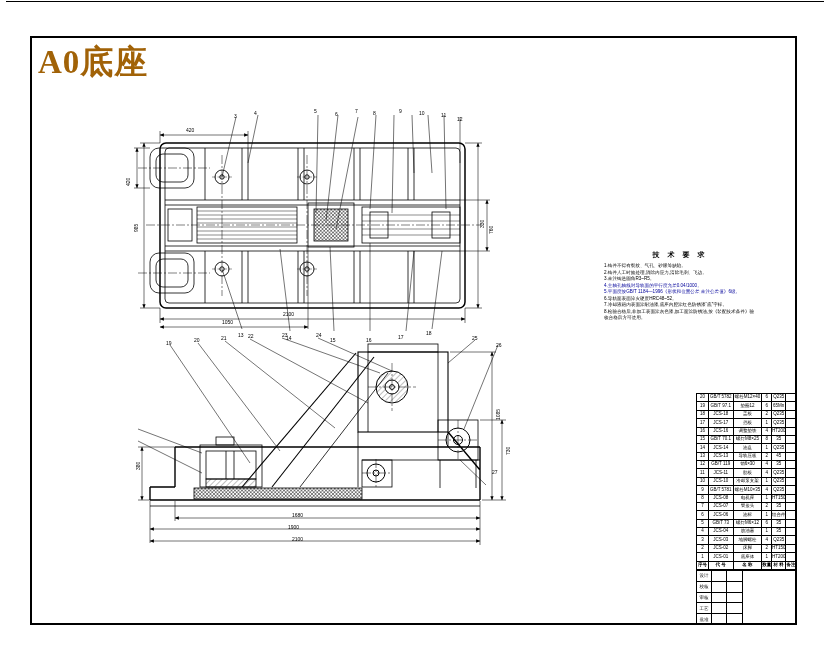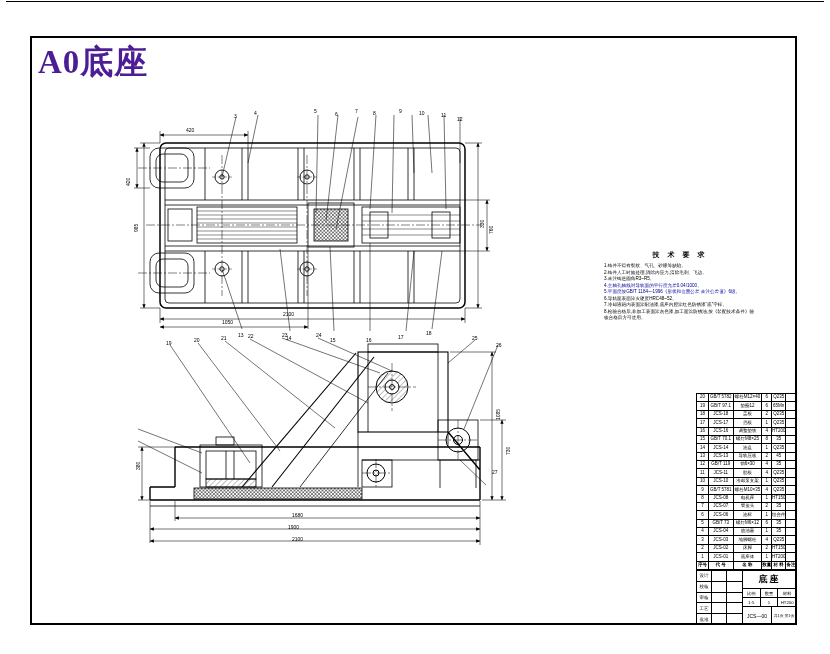--- a/index.html
+++ b/index.html
@@ -2,21 +2,21 @@
 <html><head>
 <meta charset="utf-8">
 <title>CAD Drawing</title>
 <style>
   *{box-sizing:border-box;margin:0;padding:0}
   html,body{width:830px;height:654px;background:#fff;position:relative;overflow:hidden;
             font-family:"Liberation Sans",sans-serif;color:#000}
   .edge-top{position:absolute;left:6px;top:1px;width:818px;height:1px;background:#000}
   .frame{position:absolute;left:30px;top:36px;width:767px;height:589px;border:2px solid #000}
   .main-title{position:absolute;left:38px;top:40px;font-family:"Liberation Serif",serif;
-              font-weight:700;font-size:33px;color:#4c1d95;letter-spacing:1px;white-space:nowrap}
+              font-weight:700;font-size:33px;color:#a16207;letter-spacing:1px;white-space:nowrap}
   .view{position:absolute}
   .tech{position:absolute;left:604px;top:250px;width:152px}
   .tech h3{font-size:7px;letter-spacing:3px;text-align:center;font-weight:700;margin-bottom:3px}
   .tech .tech-line{font-size:4.6px;line-height:6.5px}
   .ann{position:absolute;left:0;top:0;width:830px;height:654px;pointer-events:none}
   .tiny{position:absolute;font-size:5px;line-height:5px;white-space:nowrap;transform-origin:left top}
   .pl{position:absolute;left:696px;top:393px;width:101px;height:177px;border:1px solid #000;
       display:flex;flex-direction:column;font-size:4.5px}
   .pl-row{flex:1;display:grid;grid-template-columns:12% 25% 29% 10% 14% 10%;border-bottom:1px solid #000;min-height:0}
   .pl-row:last-child{border-bottom:none}
@@ -436,37 +436,20 @@
         <div class="tb-scell">工艺</div>
         <div class="tb-scell"></div>
         <div class="tb-scell"></div>
       </div>
       <div class="tb-srow">
         <div class="tb-scell">批准</div>
         <div class="tb-scell"></div>
         <div class="tb-scell"></div>
       </div>
     </div>
-  <div class="tb-right">
-    <div class="tb-name">底座</div>
-    <div class="tb-meta">
-      <div>比例</div>
-      <div>数量</div>
-      <div>材料</div>
-    </div>
-    <div class="tb-meta">
-      <div>1:5</div>
-      <div>1</div>
-      <div>HT200</div>
-    </div>
-    <div class="tb-no">
-      <div class="no">JCS—00</div>
-      <div class="sheet">共1张 第1张</div>
-    </div>
-  </div>
 </div>
 
 <div class="ann">
     <span class="tiny" style="left: 234px; top: 114px;">3</span>
     <span class="tiny" style="left: 254px; top: 111px;">4</span>
     <span class="tiny" style="left: 314px; top: 109px;">5</span>
     <span class="tiny" style="left: 335px; top: 112px;">6</span>
     <span class="tiny" style="left: 355px; top: 109px;">7</span>
     <span class="tiny" style="left: 373px; top: 111px;">8</span>
     <span class="tiny" style="left: 399px; top: 109px;">9</span>

